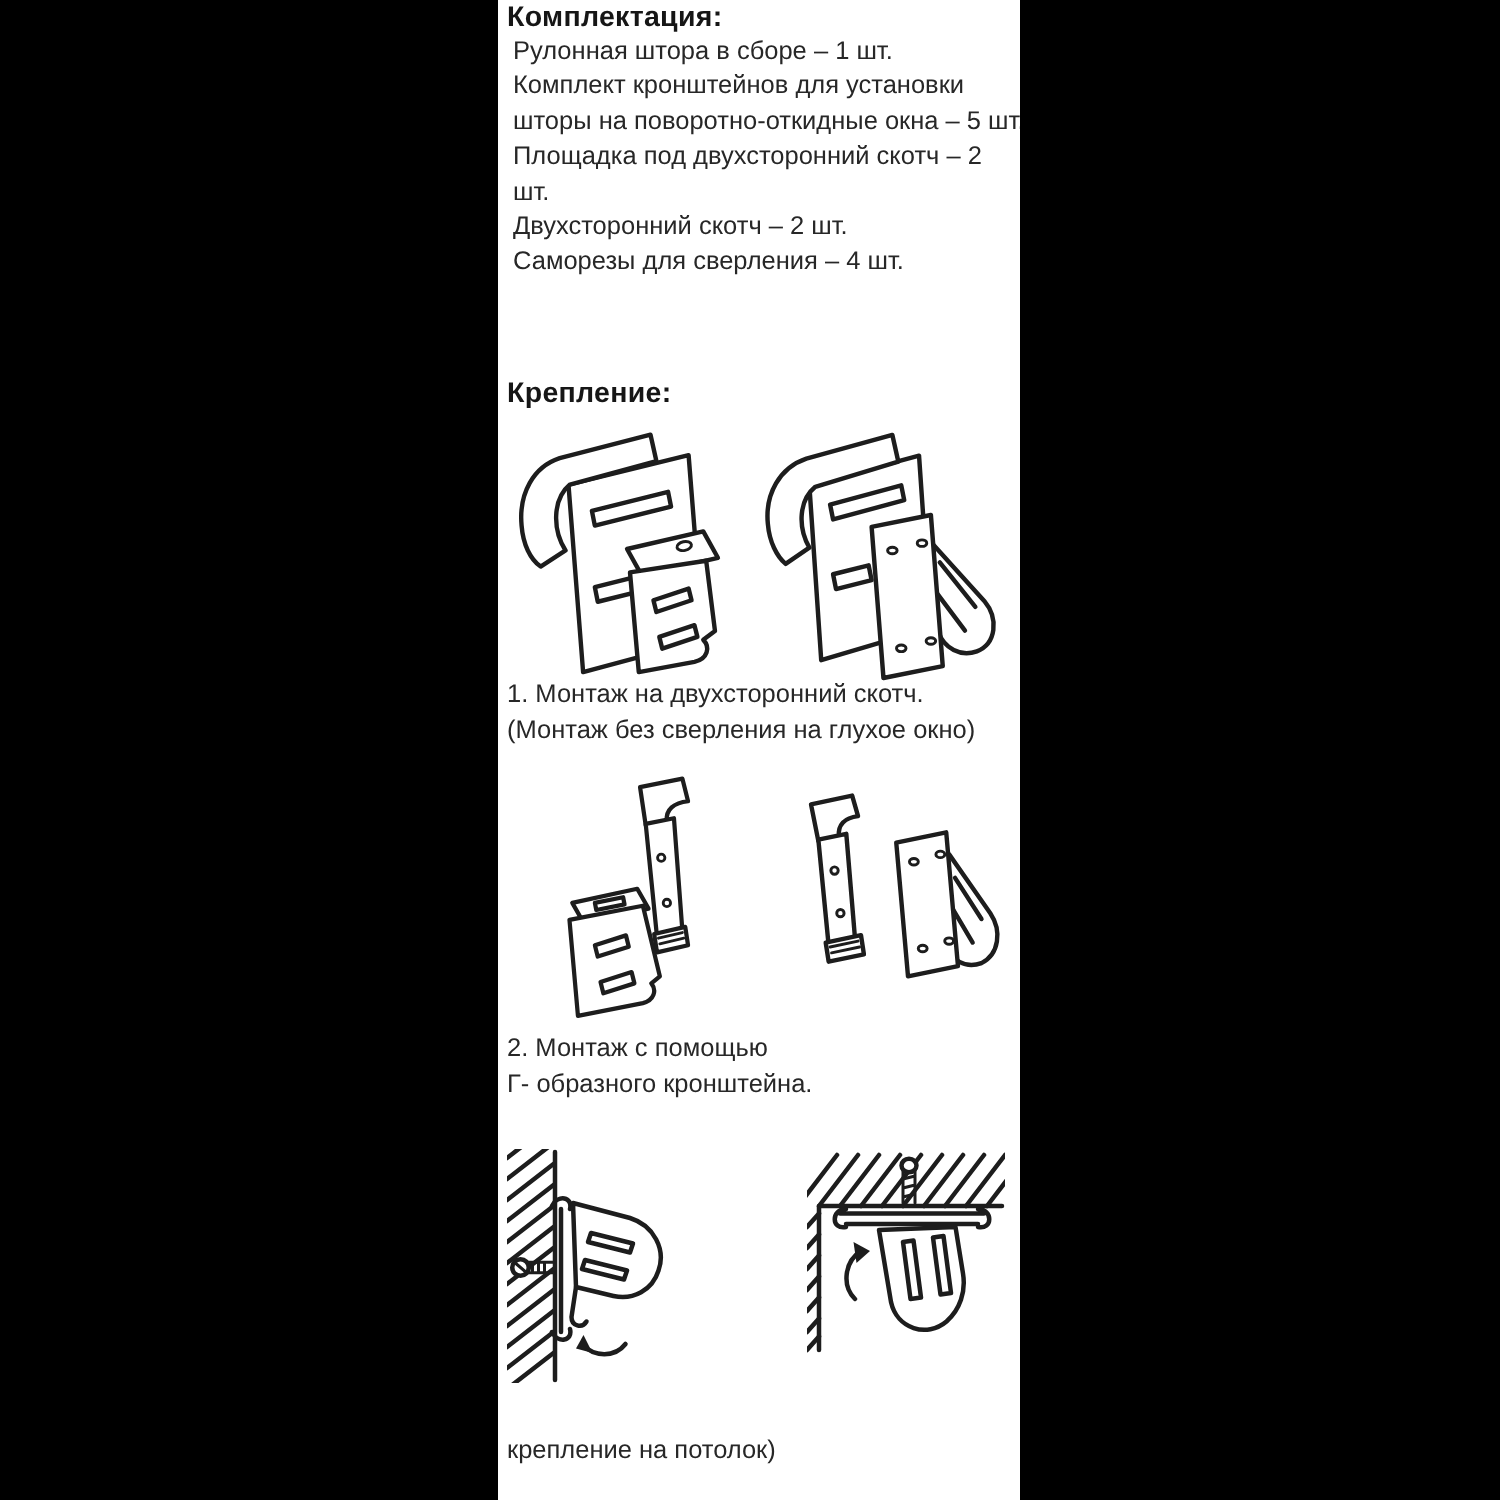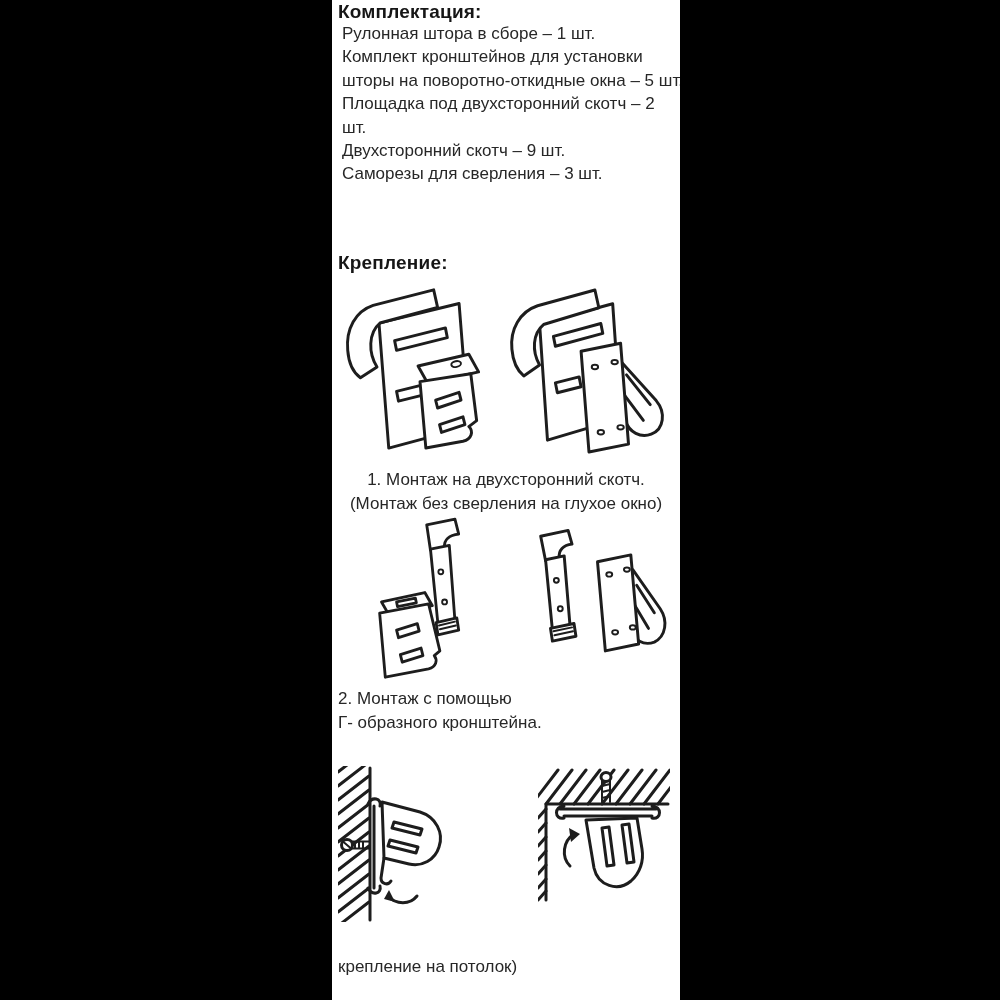--- a/index.html
+++ b/index.html
@@ -8,21 +8,21 @@
   .bar{position:absolute;top:0;height:1000px;background:#000;}
   .bar.left{left:0;width:332px;}
   .bar.right{left:680px;width:320px;}
   .paper{position:absolute;left:332px;top:0;width:348px;height:1000px;background:#ffffff;
          color:#2b2b2b;overflow:hidden;}
   .h-title{position:absolute;margin:0;font-size:19px;font-weight:bold;color:#161616;letter-spacing:0.2px;}
   #title-komplekt{left:6px;top:1px;}
   #title-kreplenie{left:6px;top:252px;}
   .parts-list{position:absolute;left:10px;top:22px;width:341px;font-size:17px;line-height:23.4px;color:#272727;}
   .cap{position:absolute;left:6px;width:336px;font-size:17px;line-height:23.5px;color:#272727;}
-  #cap1{top:468px;text-align:center;}
+  #cap1{top:451px;}
   #cap2{top:687px;}
   #cap3{top:955px;}
   .illus{position:absolute;}
   .illus path,.illus line,.illus ellipse,.illus circle{stroke:#1d1d1d;stroke-width:3;fill:#fff;
         stroke-linejoin:round;stroke-linecap:round;}
   .illus .ln{fill:none;}
   .illus .thin{stroke-width:2;fill:none;}
   .illus .hatch{stroke-width:2.4;fill:none;}
   .illus .hole{fill:#fff;stroke-width:2;}
   .illus .ah{fill:#1d1d1d;stroke-width:1;}
@@ -35,22 +35,22 @@
   <div class="bar right"></div>
 
   <div class="paper">
 
     <h1 class="h-title" id="title-komplekt">Комплектация:</h1>
 
     <div class="parts-list">
       <div>Рулонная штора в сборе – 1 шт.</div>
       <div>Комплект кронштейнов для установки шторы на поворотно-откидные окна – 5 шт.</div>
       <div>Площадка под двухсторонний скотч – 2 шт.</div>
-      <div>Двухсторонний скотч – 9 шт.</div>
-      <div>Саморезы для сверления – 3 шт.</div>
+      <div>Двухсторонний скотч – 2 шт.</div>
+      <div>Саморезы для сверления – 4 шт.</div>
     </div>
 
     <h2 class="h-title" id="title-kreplenie">Крепление:</h2>
 
     <svg class="illus" style="left:4px;top:282px;" width="168" height="168" viewBox="0 0 168 172">
       <path d="M42,42 L124,22 L134,148 L52,170 Z"></path>
       <path d="M58,60 L110,47 L112,57 L60,70 Z"></path>
       <path d="M60,112 L92,104 L94,114 L62,122 Z"></path>
       <path d="M98,8 L36,24 C18,30 8,48 10,70 C11,83 16,93 23,98 L40,87 C31,73 31,52 43,42 L102,26 Z"></path>
       <path d="M82,86 L134,74 L144,92 L92,104 Z"></path>

